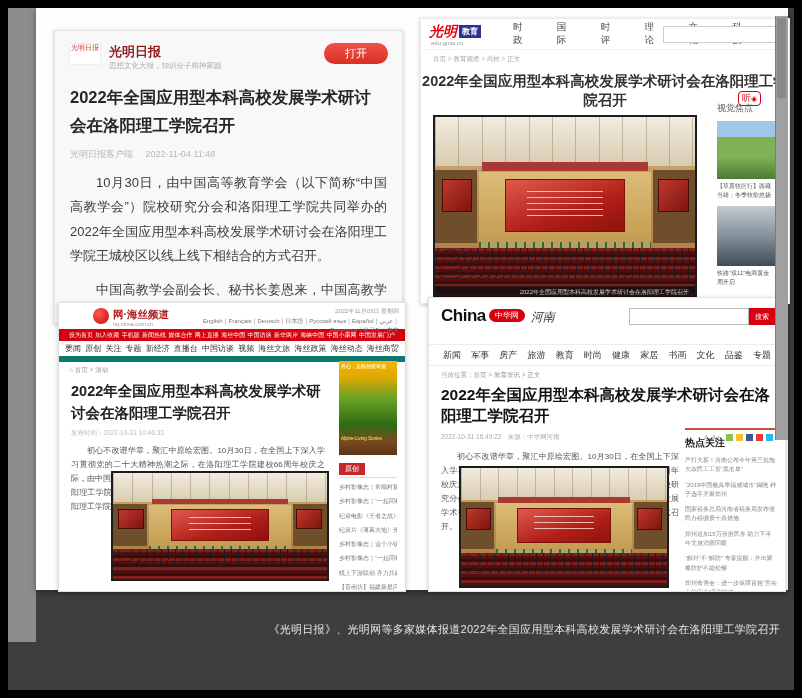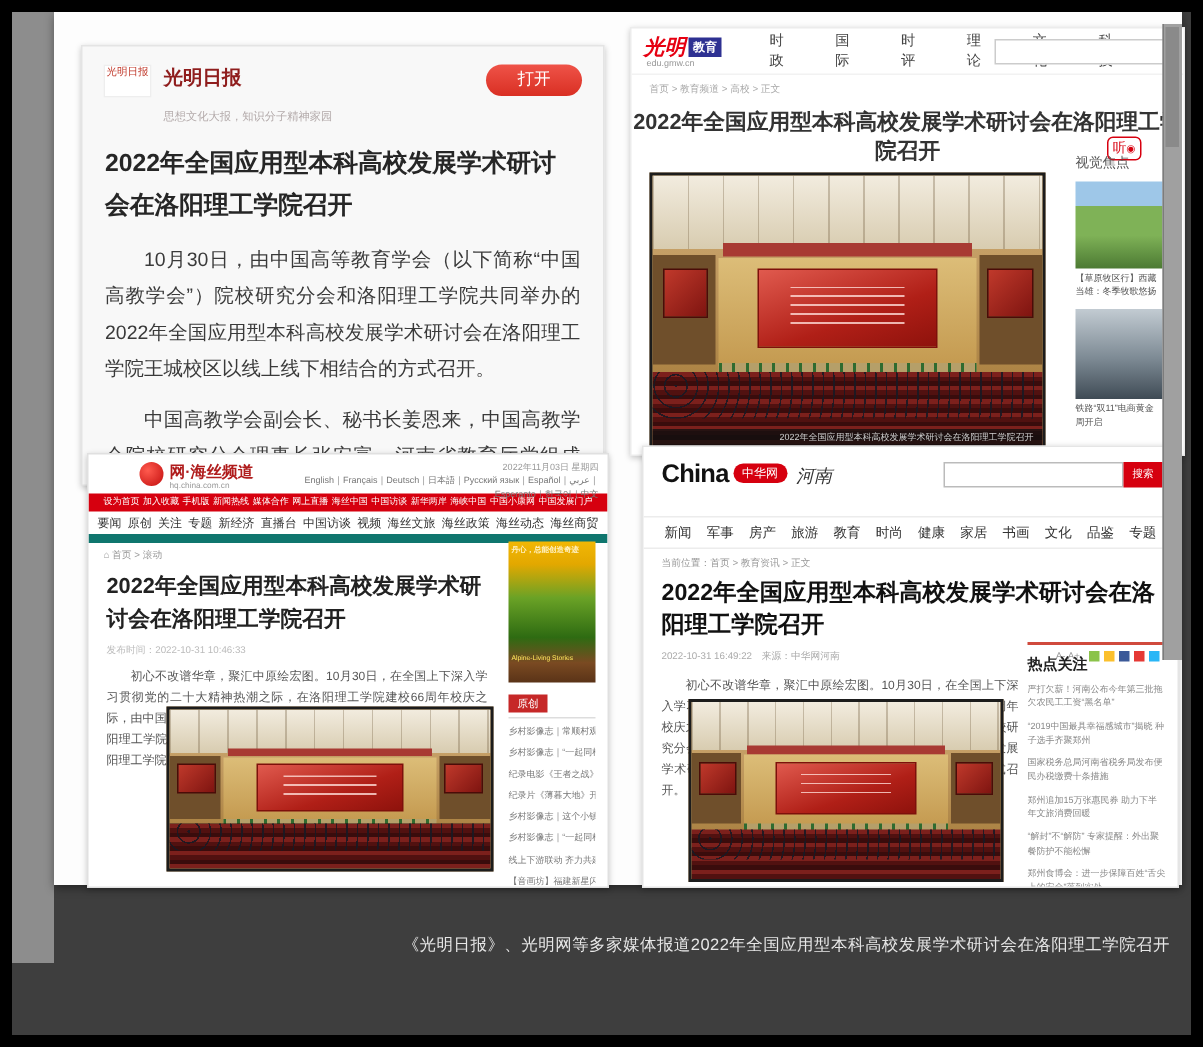--- a/index.html
+++ b/index.html
@@ -38,21 +38,21 @@
   .photo-cap{position:absolute;left:0;right:0;bottom:0;height:13px;background:rgba(15,15,15,.78);
       color:#cfcfcf;font-size:6px;line-height:13px;text-align:right;padding-right:6px;}
 
   
   #gmrb{left:18px;top:22px;width:347px;height:292px;background:#f8f8f8;border:1px solid #e4e4e4;}
   #gmrb .head{position:relative;padding:12px 14px 0;display:flex;align-items:flex-start;}
   #gmrb .seal{width:30px;height:20px;border:1px solid #eee;background:#fff;color:#c0392b;
       font-family:"Liberation Serif","DejaVu Serif",serif;font-size:7px;line-height:9px;text-align:center;overflow:hidden;}
   #gmrb .brandcol{margin-left:8px;}
   #gmrb .brand{font-family:"Liberation Serif","DejaVu Serif",serif;font-weight:bold;font-size:13px;color:#8f1d1d;}
-  #gmrb .slogan{font-size:7.5px;color:#b3aaaa;margin-top:12px;}
+  #gmrb .slogan{font-size:7.5px;color:#b3aaaa;margin-top:0;}
   #gmrb .open{position:absolute;right:14px;top:12px;width:64px;height:21px;border-radius:11px;
       background:linear-gradient(180deg,#ef5348,#d92f23);color:#fff;font-size:11px;line-height:21px;text-align:center;}
   #gmrb .title{margin:13px 15px 0;font-size:16.5px;font-weight:bold;color:#262626;line-height:1.68;}
   #gmrb .meta{margin:9px 15px 0;font-size:9px;color:#b7b7b7;}
   #gmrb .meta span{margin-right:10px;}
   #gmrb p{margin:10px 15px 0;font-size:13px;color:#3a3a3a;line-height:1.85;text-indent:2em;text-align:justify;}
 
   
   #gmw{left:384px;top:10px;width:368px;height:284px;border:1px solid #ececec;}
   #gmw .head{position:relative;height:30px;border-bottom:1px solid #f2f2f2;}
@@ -143,20 +143,24 @@
     <div class="panel" id="gmrb">
       <div class="head">
         <div class="seal">光明日报</div>
         <div class="brandcol">
           <div class="brand">光明日报</div>
           <div class="slogan">思想文化大报，知识分子精神家园</div>
         </div>
         <div class="open">打开</div>
       </div>
       <div class="title">2022年全国应用型本科高校发展学术研讨会在洛阳理工学院召开</div>
+      <div class="meta">
+        <span>光明日报客户端</span>
+        <span>2022-11-04 11:48</span>
+      </div>
       <p>10月30日，由中国高等教育学会（以下简称“中国高教学会”）院校研究分会和洛阳理工学院共同举办的2022年全国应用型本科高校发展学术研讨会在洛阳理工学院王城校区以线上线下相结合的方式召开。</p>
       <p>中国高教学会副会长、秘书长姜恩来，中国高教学会院校研究分会理事长张安富，河南省教育厅党组成员、副厅长陈垠亭，洛阳理工学院党委书记陈岩分别致辞。通过云端方式，9位专家作主旨报告、24位专家作平行分论坛报告，全国200余所高校相关负责</p>
     </div>
 
     <div class="panel" id="gmw">
       <div class="head">
         <div class="logo"><span>光明</span><span class="badge">教育</span></div>
         <div class="url">edu.gmw.cn</div>
         <div class="nav">
             <span>时政</span>

